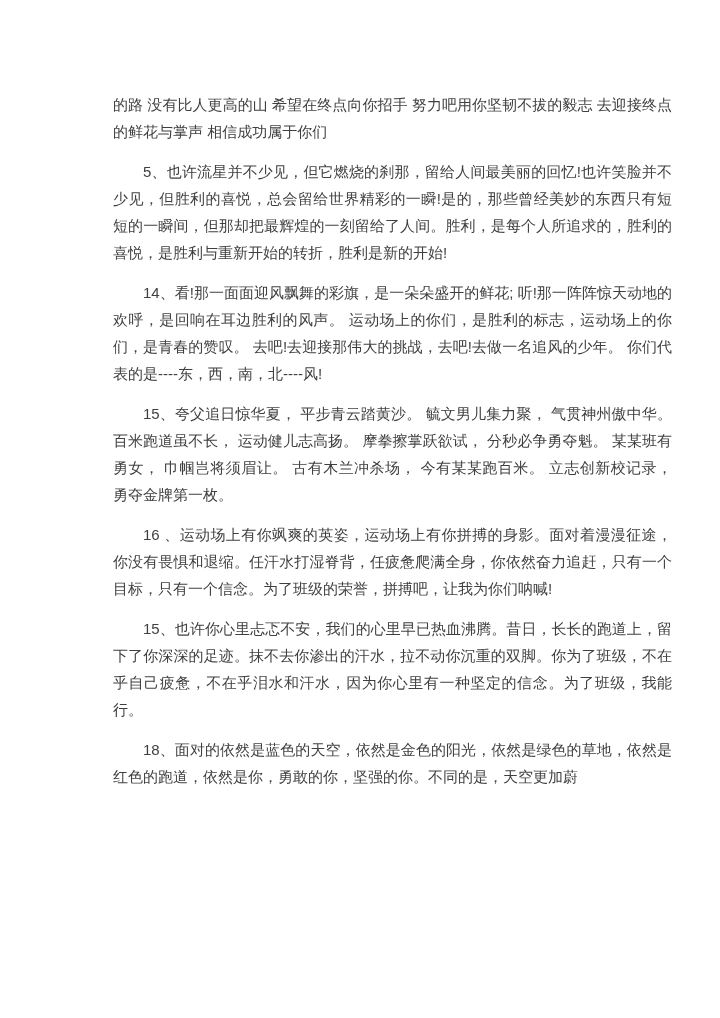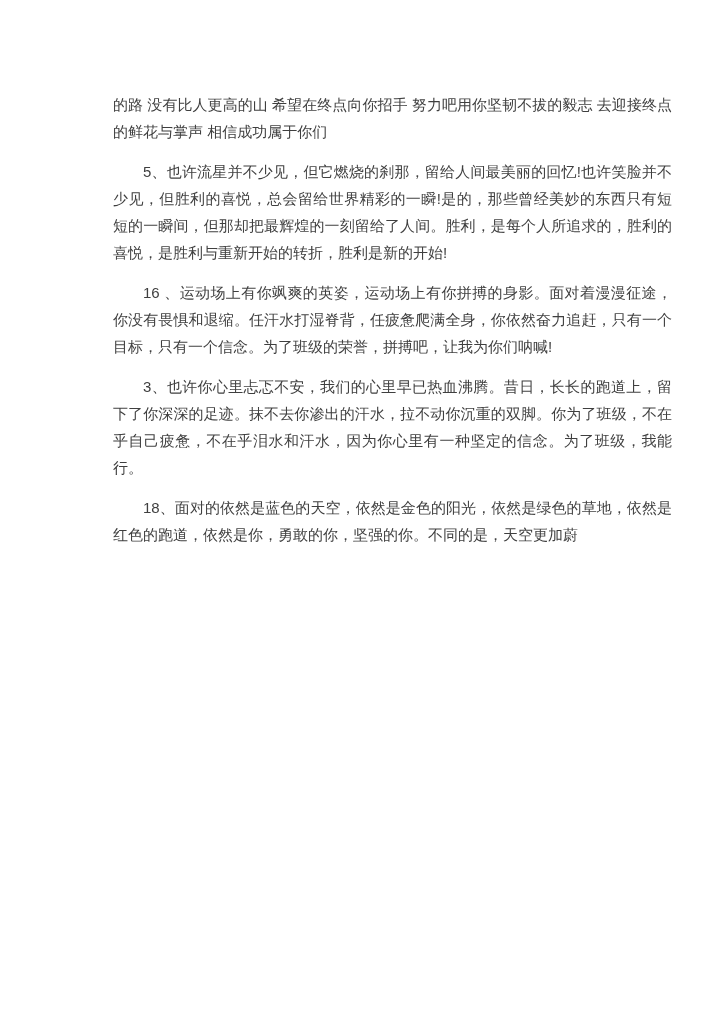--- a/index.html
+++ b/index.html
@@ -37,17 +37,19 @@
     text-indent: 2em;
   }
 </style>
 </head>
 <body style="background: rgb(255, 255, 255);">
 
 <main class="doc-page">
   <article id="paragraph-list" class="paragraph-list" style="color: rgb(63, 63, 63);">
       <p class="para">的路 没有比人更高的山 希望在终点向你招手 努力吧用你坚韧不拔的毅志 去迎接终点的鲜花与掌声 相信成功属于你们</p>
       <p class="para indent">5、也许流星并不少见，但它燃烧的刹那，留给人间最美丽的回忆!也许笑脸并不少见，但胜利的喜悦，总会留给世界精彩的一瞬!是的，那些曾经美妙的东西只有短短的一瞬间，但那却把最辉煌的一刻留给了人间。胜利，是每个人所追求的，胜利的喜悦，是胜利与重新开始的转折，胜利是新的开始!</p>
+      <p class="para indent">14、看!那一面面迎风飘舞的彩旗，是一朵朵盛开的鲜花; 听!那一阵阵惊天动地的欢呼，是回响在耳边胜利的风声。 运动场上的你们，是胜利的标志，运动场上的你们，是青春的赞叹。 去吧!去迎接那伟大的挑战，去吧!去做一名追风的少年。 你们代表的是----东，西，南，北----风!</p>
+      <p class="para indent">15、夸父追日惊华夏， 平步青云踏黄沙。 毓文男儿集力聚， 气贯神州傲中华。 百米跑道虽不长， 运动健儿志高扬。 摩拳擦掌跃欲试， 分秒必争勇夺魁。 某某班有勇女， 巾帼岂将须眉让。 古有木兰冲杀场， 今有某某跑百米。 立志创新校记录， 勇夺金牌第一枚。</p>
       <p class="para indent">16 、运动场上有你飒爽的英姿，运动场上有你拼搏的身影。面对着漫漫征途，你没有畏惧和退缩。任汗水打湿脊背，任疲惫爬满全身，你依然奋力追赶，只有一个目标，只有一个信念。为了班级的荣誉，拼搏吧，让我为你们呐喊!</p>
-      <p class="para indent">3、也许你心里忐忑不安，我们的心里早已热血沸腾。昔日，长长的跑道上，留下了你深深的足迹。抹不去你渗出的汗水，拉不动你沉重的双脚。你为了班级，不在乎自己疲惫，不在乎泪水和汗水，因为你心里有一种坚定的信念。为了班级，我能行。</p>
+      <p class="para indent">15、也许你心里忐忑不安，我们的心里早已热血沸腾。昔日，长长的跑道上，留下了你深深的足迹。抹不去你渗出的汗水，拉不动你沉重的双脚。你为了班级，不在乎自己疲惫，不在乎泪水和汗水，因为你心里有一种坚定的信念。为了班级，我能行。</p>
       <p class="para indent">18、面对的依然是蓝色的天空，依然是金色的阳光，依然是绿色的草地，依然是红色的跑道，依然是你，勇敢的你，坚强的你。不同的是，天空更加蔚</p>
     </article>
 </main>
 
 </body></html>

